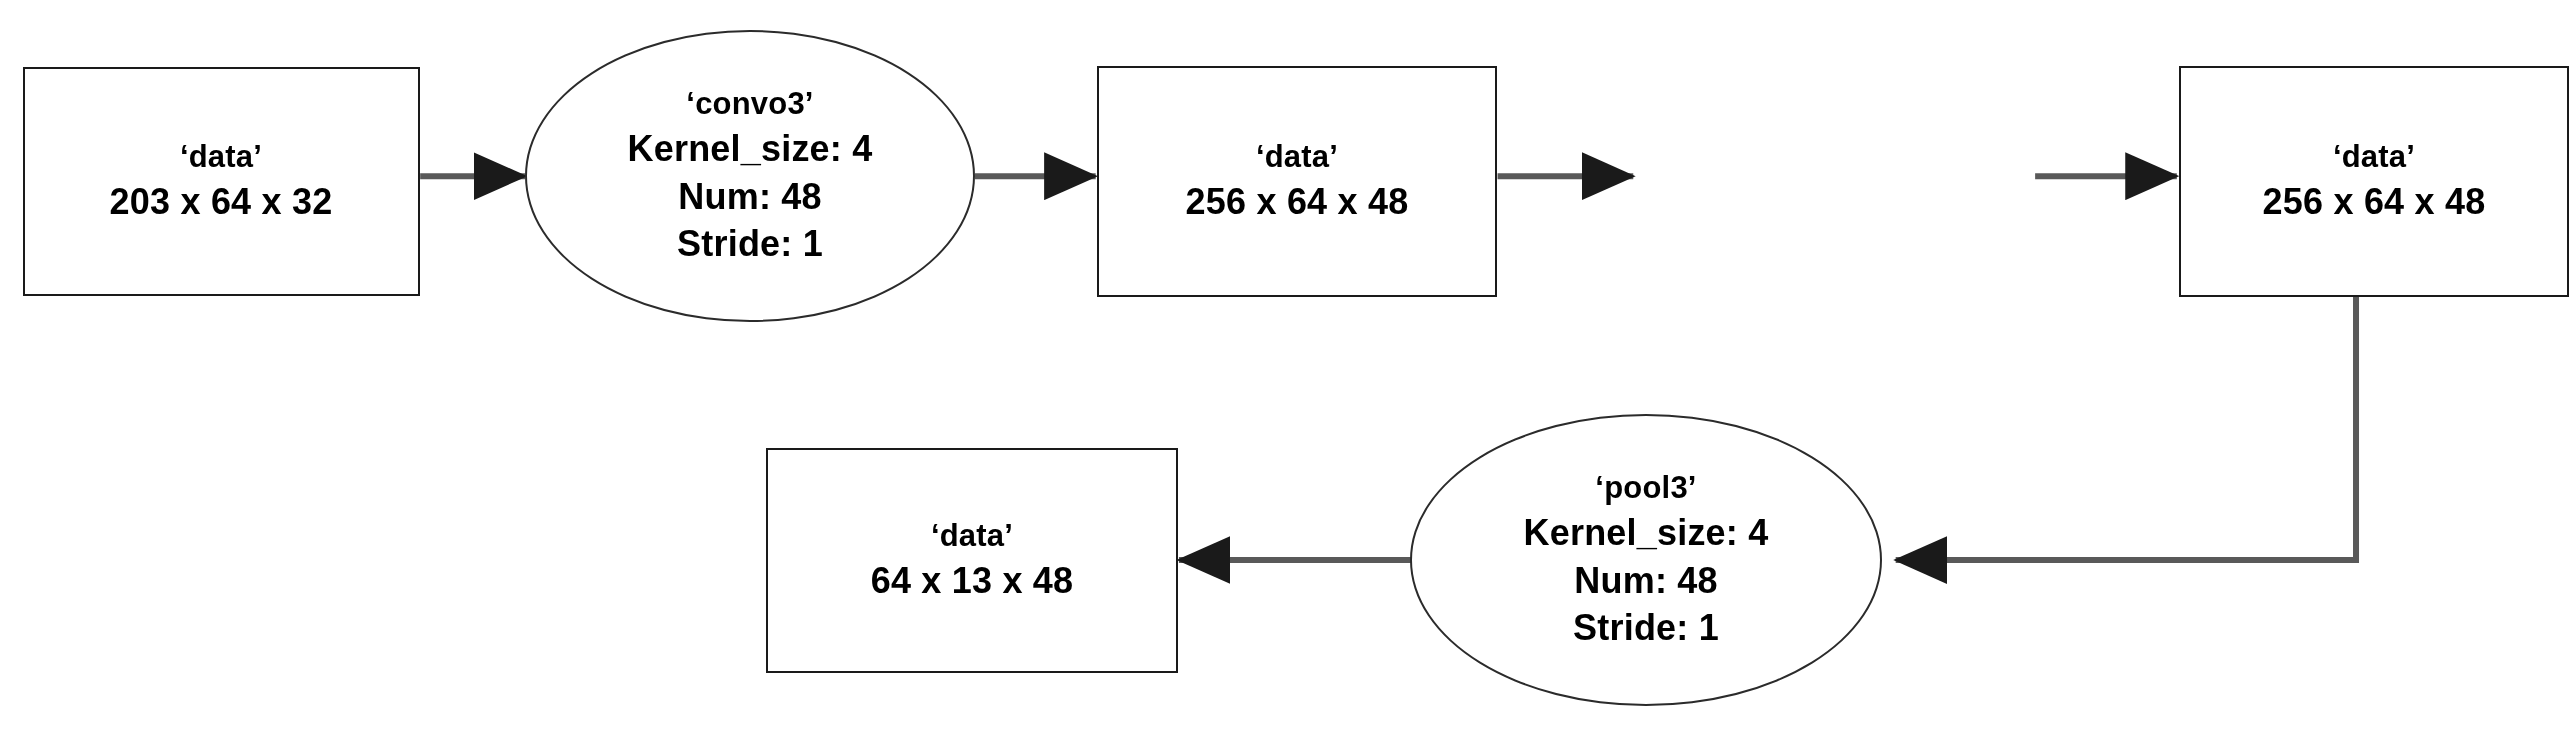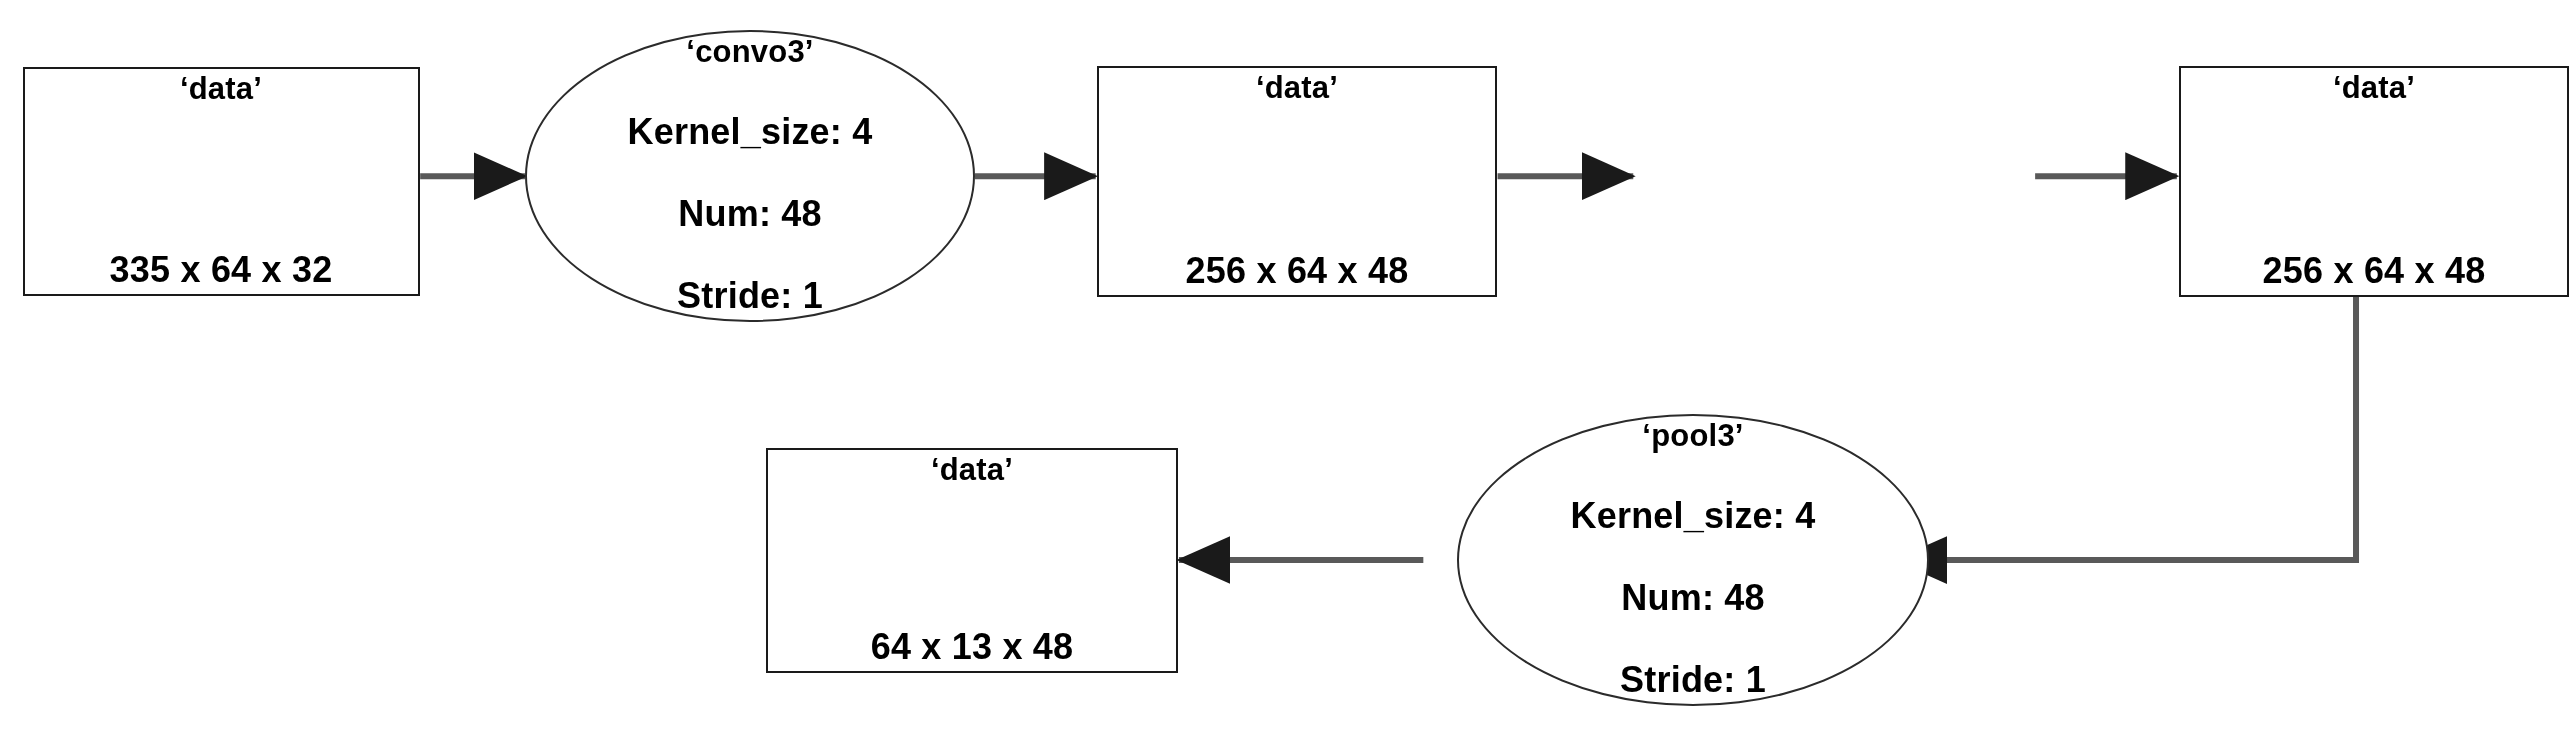--- a/index.html
+++ b/index.html
@@ -24,21 +24,21 @@
     top: 0;
     width: 2576px;
     height: 746px;
     pointer-events: none;
   }
   .node {
     position: absolute;
     display: flex;
     flex-direction: column;
     align-items: center;
-    justify-content: space-between;
+    justify-content: center;
     box-sizing: border-box;
     background: #ffffff;
     text-align: center;
   }
   .node.box {
     border: 2.2px solid #1a1a1a;
   }
   .node.ellipse {
     border: 2.2px solid #2b2b2b;
     border-radius: 50%;
@@ -75,21 +75,21 @@
 
     <line x1="2714" y1="235" x2="2903" y2="235" stroke="#595959" stroke-width="8" marker-end="url(#arrowhead)"></line>
 
     <path d="M 3142 396 L 3142 747 L 2528 747" fill="none" stroke="#595959" stroke-width="8" marker-end="url(#arrowhead)"></path>
 
     <line x1="1898" y1="747" x2="1572" y2="747" stroke="#595959" stroke-width="8" marker-end="url(#arrowhead)"></line>
   </svg>
 
   <div class="node box" style="left:22.5px; top:67px; width:397px; height:229px;">
     <div class="node-line name">‘data’</div>
-    <div class="node-line">335 x 64 x 32</div>
+    <div class="node-line">203 x 64 x 32</div>
   </div>
 
   <div class="node ellipse" style="left:525px; top:30px; width:450px; height:292px;">
     <div class="node-line name">‘convo3’</div>
     <div class="node-line">Kernel_size: 4</div>
     <div class="node-line">Num: 48</div>
     <div class="node-line">Stride: 1</div>
   </div>
 
   <div class="node box" style="left:1097px; top:66px; width:400px; height:231px;">
@@ -101,21 +101,21 @@
   <div class="node box" style="left:2179px; top:66px; width:390px; height:231px;">
     <div class="node-line name">‘data’</div>
     <div class="node-line">256 x 64 x 48</div>
   </div>
 
   <div class="node box" style="left:766px; top:448px; width:412px; height:225px;">
     <div class="node-line name">‘data’</div>
     <div class="node-line">64 x 13 x 48</div>
   </div>
 
-  <div class="node ellipse" style="left:1457px; top:414px; width:472px; height:292px;">
+  <div class="node ellipse" style="left:1410px; top:414px; width:472px; height:292px;">
     <div class="node-line name">‘pool3’</div>
     <div class="node-line">Kernel_size: 4</div>
     <div class="node-line">Num: 48</div>
     <div class="node-line">Stride: 1</div>
   </div>
 
 </div>
 
 
 </body></html>

